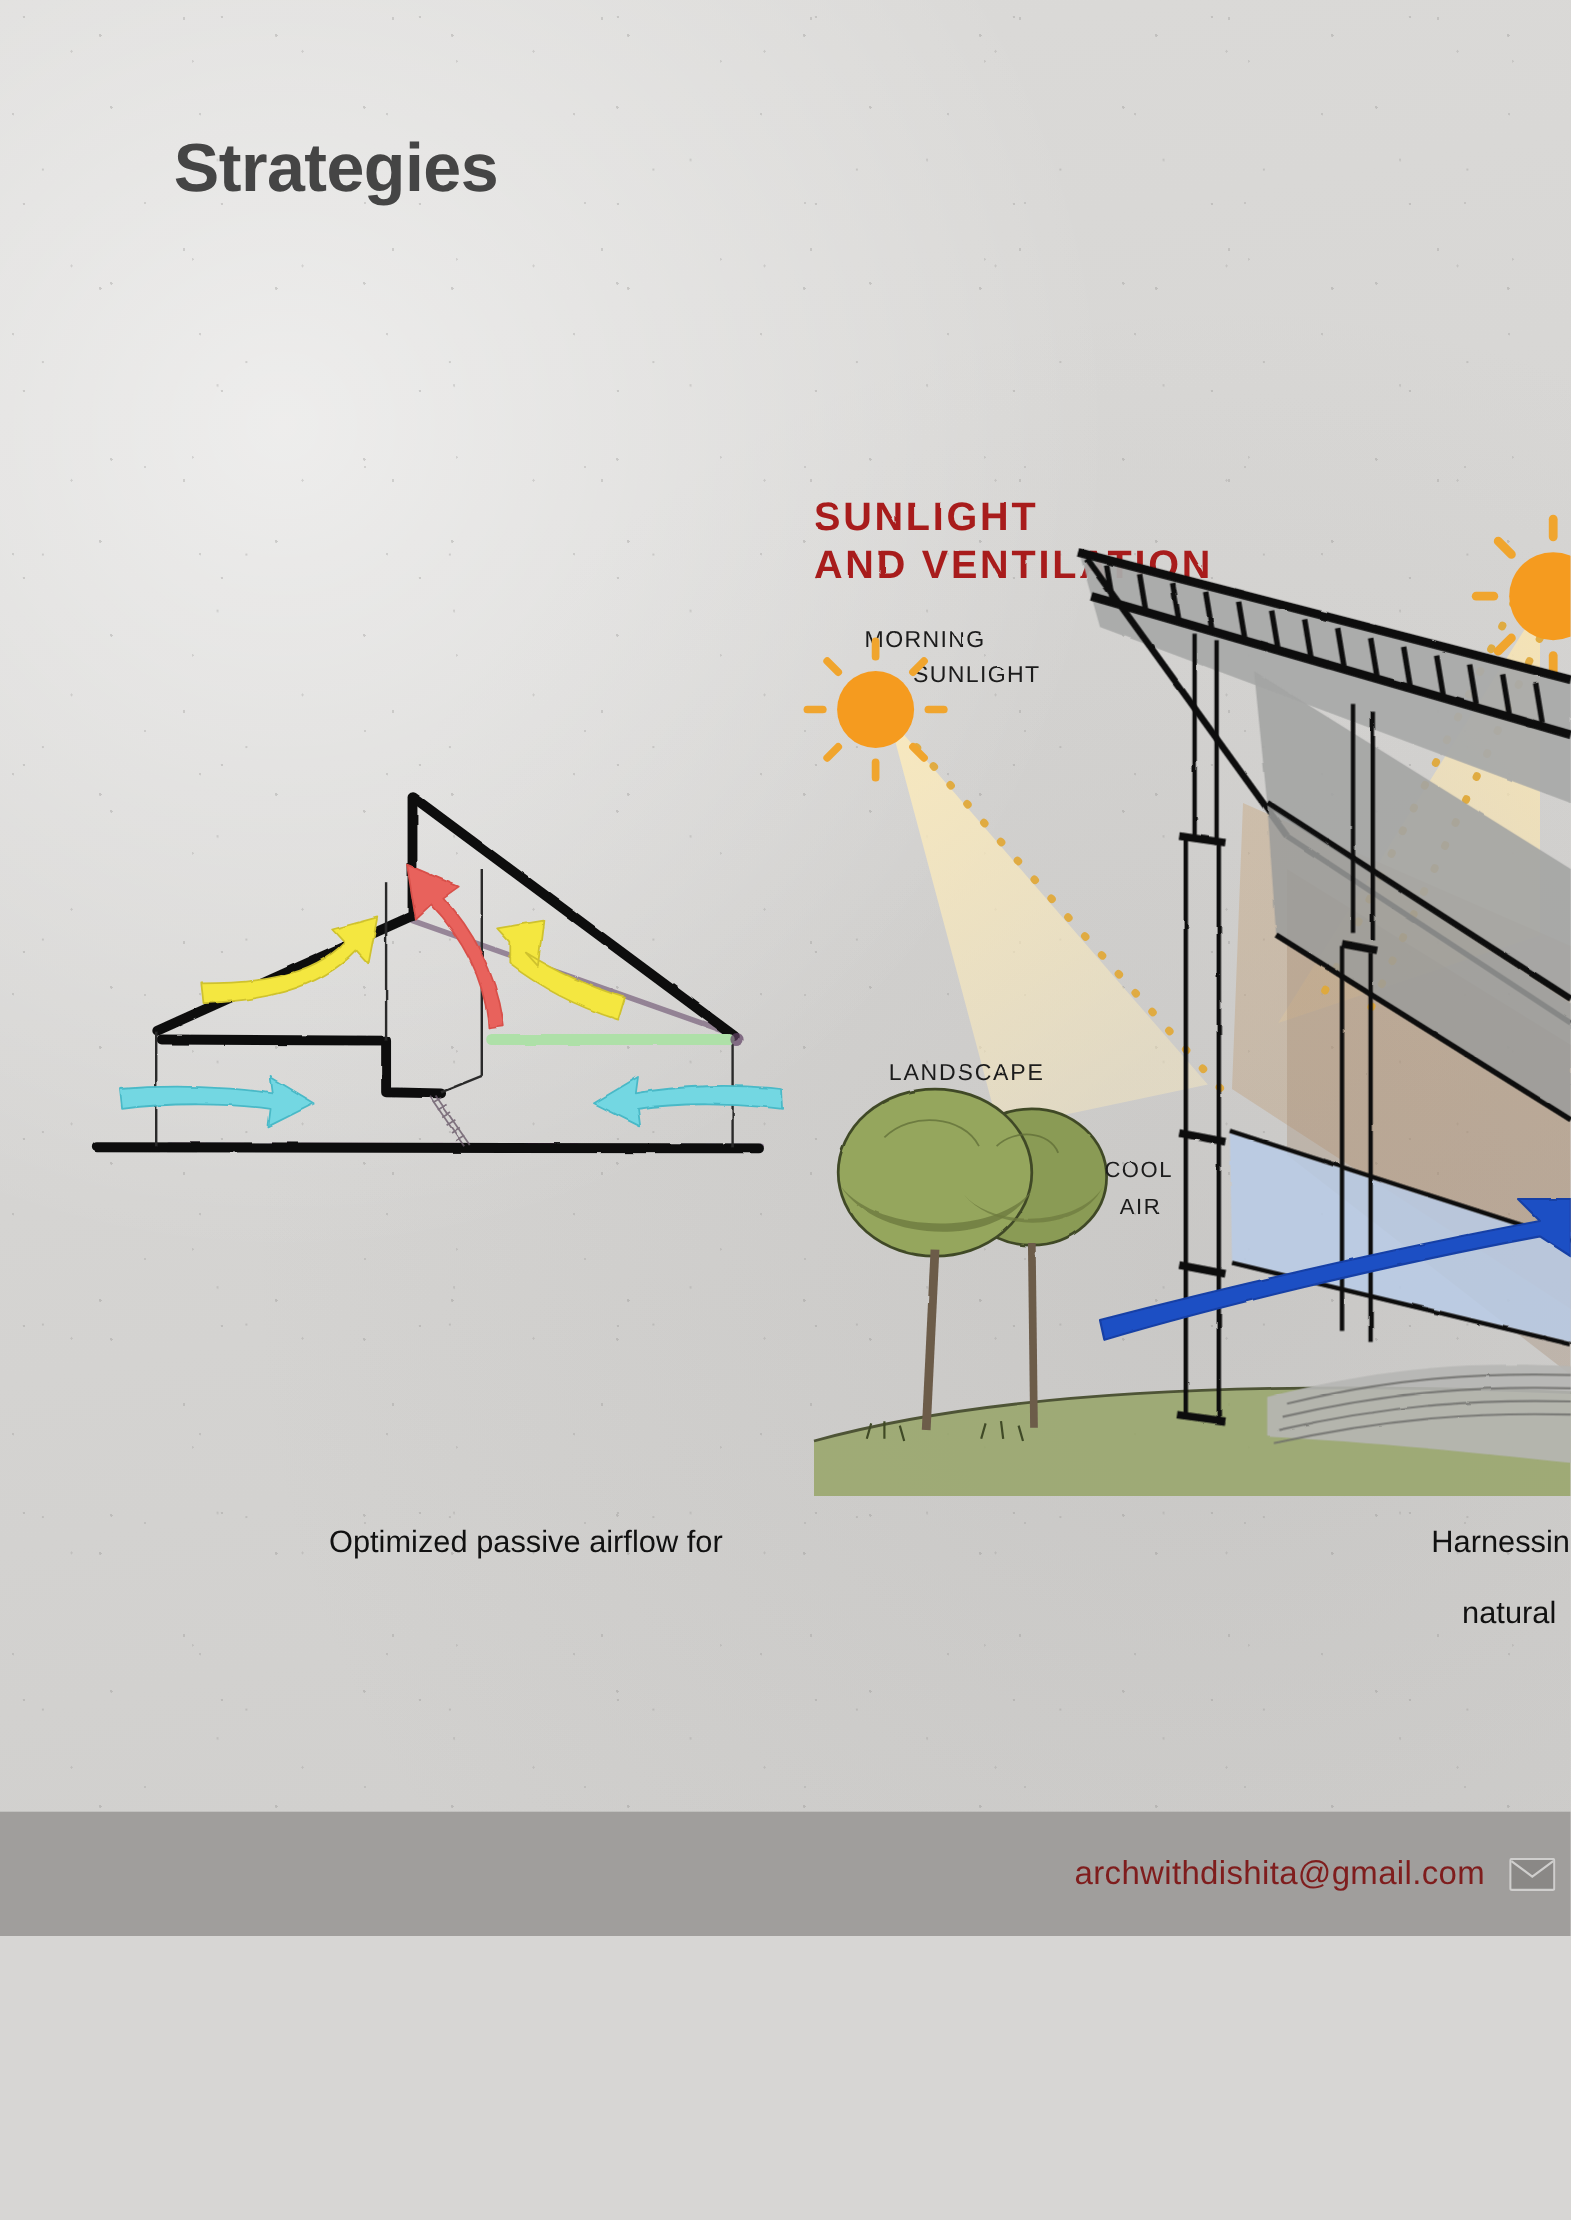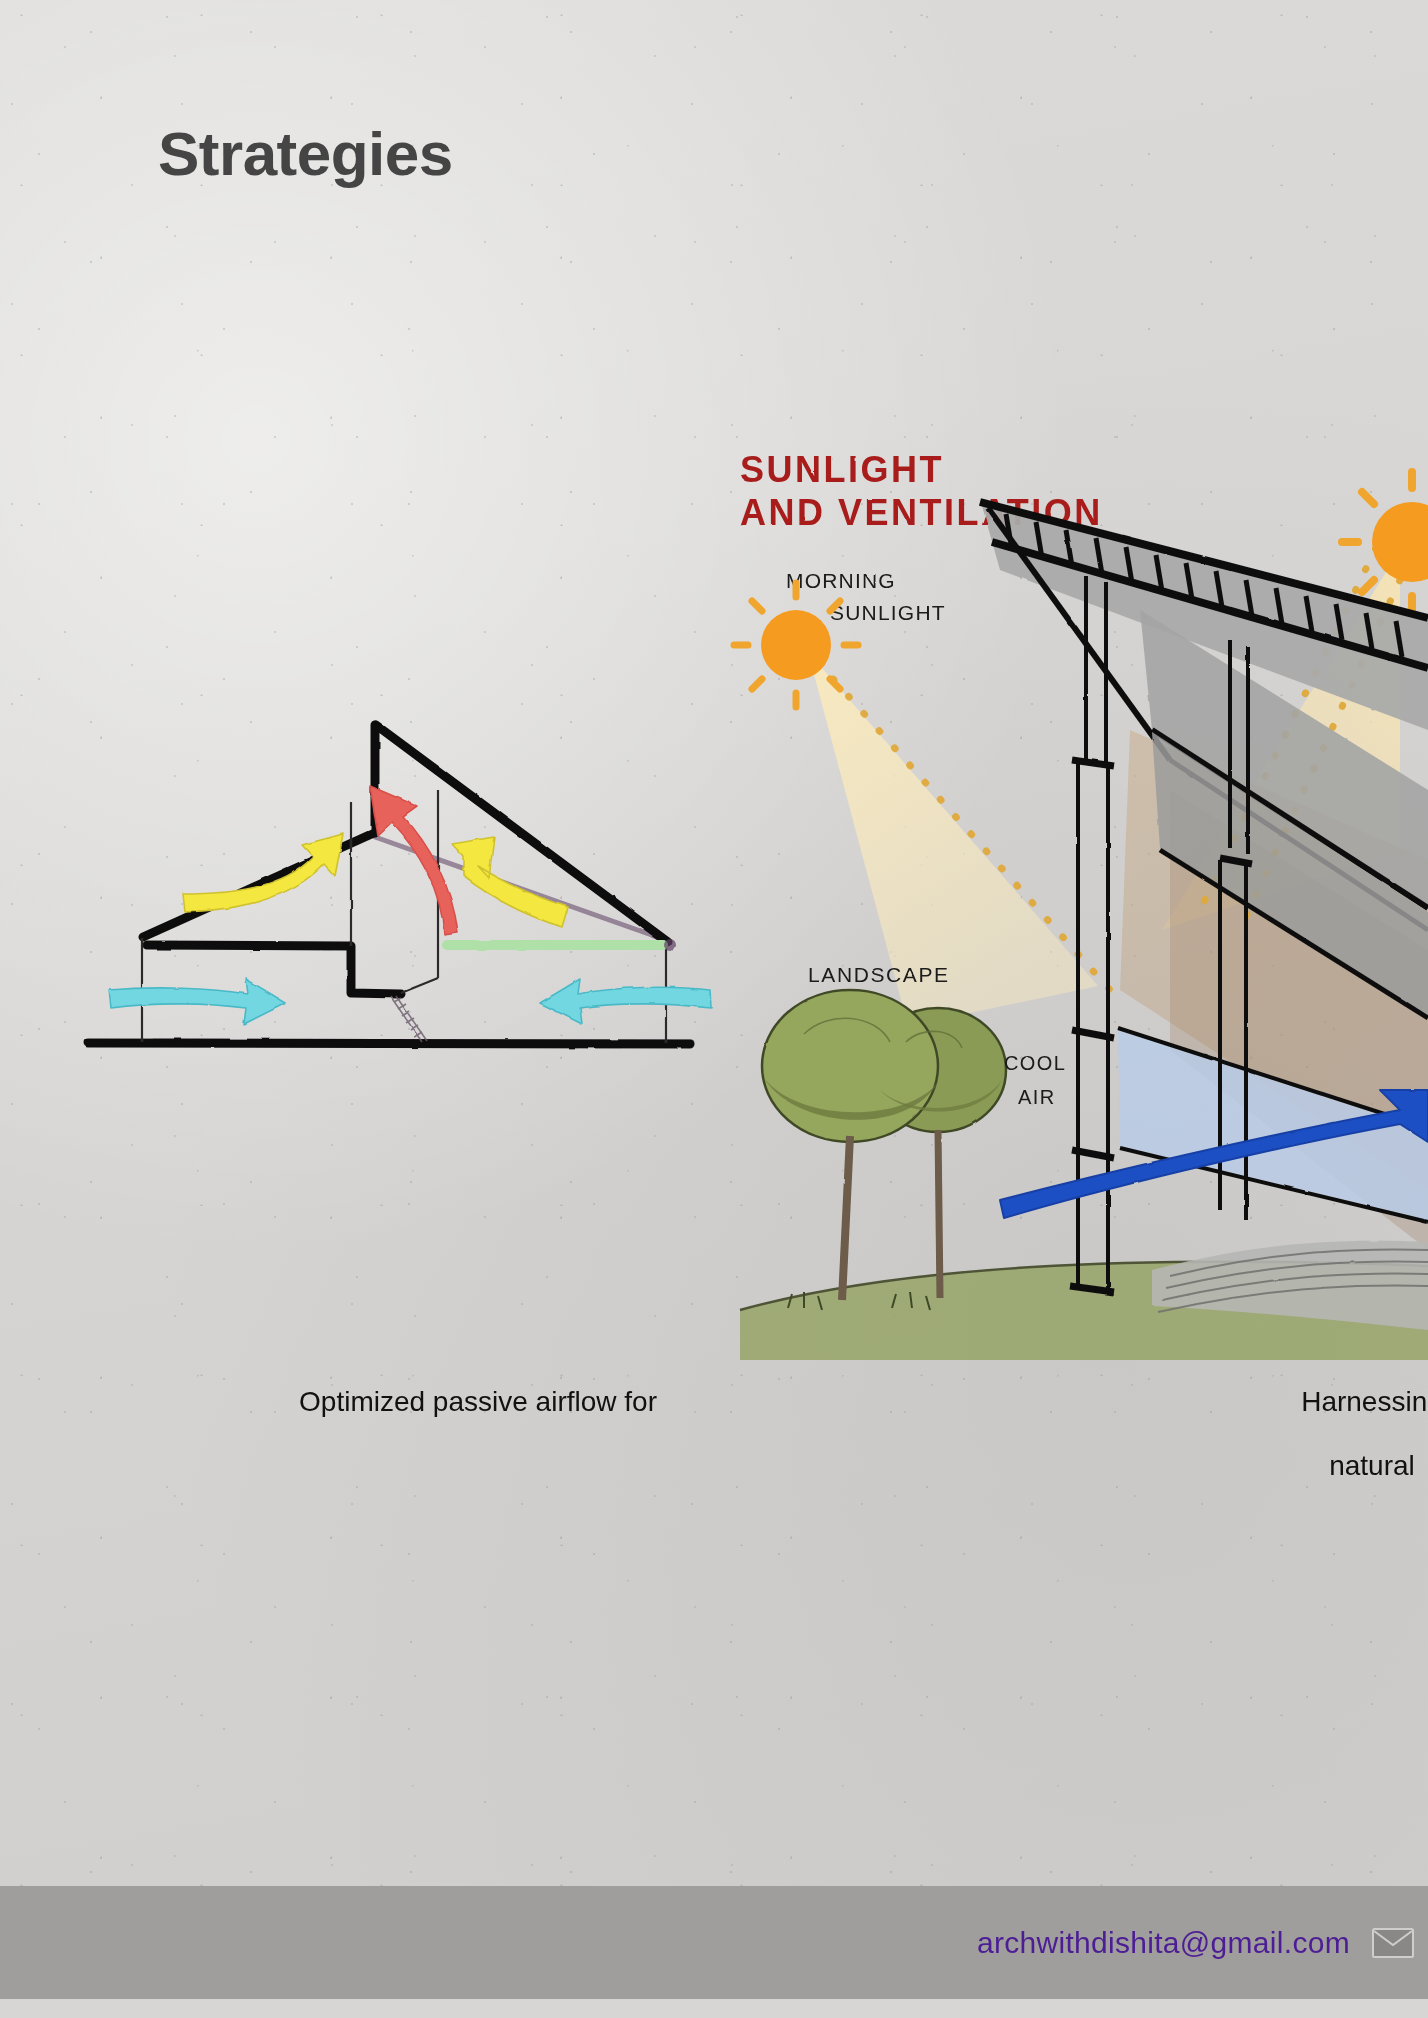--- a/index.html
+++ b/index.html
@@ -6,21 +6,21 @@
 
   html, body {
     width:1428px; height:2018px;
     background:#d7d6d4;
     font-family:"Liberation Sans", sans-serif;
     overflow:hidden;
   }
 
   #slide {
     position:relative;
-    width:1428px; height:1999px;
+    width:1428px; height:1760px;
     background:
       radial-gradient(circle at 18% 22%, rgba(255,255,255,.55), rgba(255,255,255,0) 42%),
       radial-gradient(circle at 78% 66%, rgba(160,158,156,.20), rgba(0,0,0,0) 55%),
       linear-gradient(170deg, #dbdad8 0%, #d5d4d2 55%, #cfcecc 100%);
     overflow:hidden;
   }
 
   
   #grain {
     position:absolute; inset:0;
@@ -59,21 +59,21 @@
   #caption-right { left:1002px; top:1370px; width:740px; text-align:center; }
 
   
   #footer {
     position:absolute; left:0; bottom:0;
     width:1428px; height:113px;
     background:#a09e9c;
     display:flex; align-items:center; justify-content:flex-end;
     padding-right:14px; gap:22px;
   }
-  #footer-email { font-size:30px; color:#4c1d95; letter-spacing:.3px; font-weight:300; }
+  #footer-email { font-size:30px; color:#7f1d1d; letter-spacing:.3px; font-weight:300; }
   #mail-icon { width:42px; height:30px; display:block; }
 
   svg { display:block; }
   #left-diagram  { position:absolute; left:70px;  top:690px;  width:680px; height:420px; }
   #right-diagram { position:absolute; left:700px; top:430px;  width:728px; height:930px; }
 </style>
 </head>
 <body>
 
 <div id="slide">

